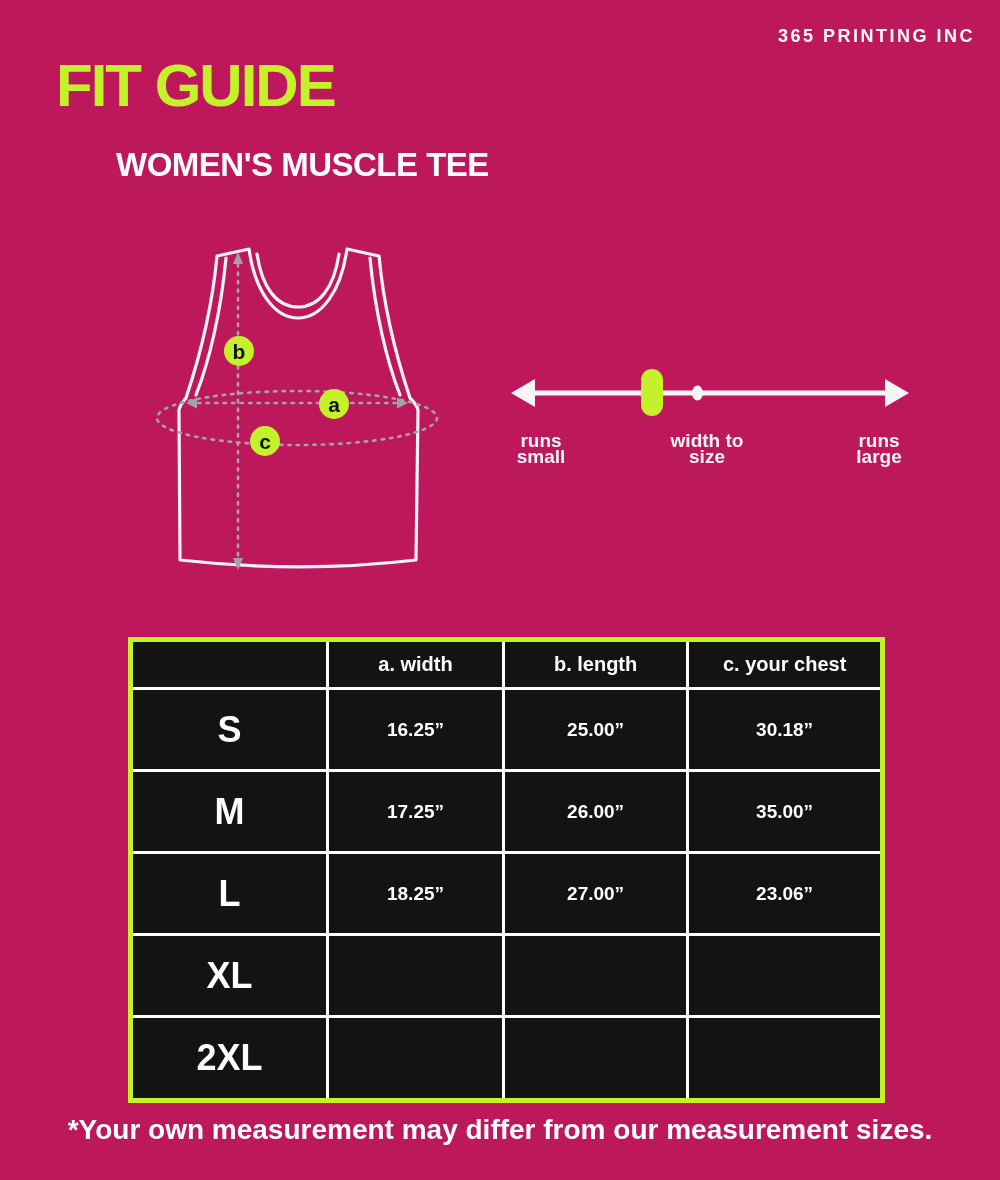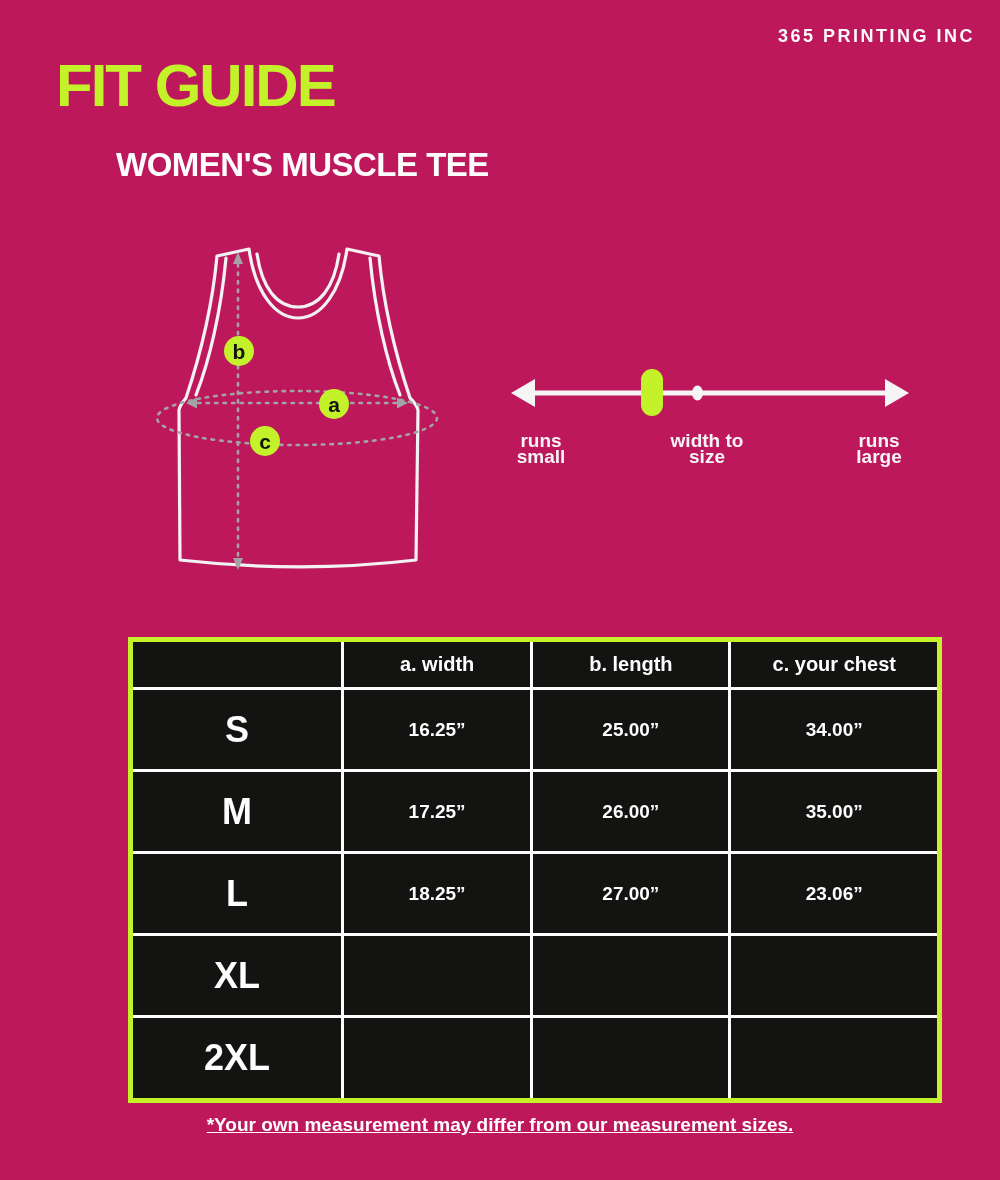--- a/index.html
+++ b/index.html
@@ -23,34 +23,34 @@
   .tank-svg{position:absolute;left:140px;top:230px;width:320px;height:360px;}
   .scale-svg{position:absolute;left:505px;top:358px;width:410px;height:70px;}
   .scale-label{
     position:absolute;top:433px;text-align:center;
     font-size:19px;line-height:16px;color:#f5f5f5;
   }
   .scale-label.left{left:499px;width:84px;}
   .scale-label.center{left:647px;width:120px;}
   .scale-label.right{left:834px;width:90px;}
   table.size-chart{
-    position:absolute;left:128px;top:637px;width:814px;height:466px;
+    position:absolute;left:128px;top:637px;width:757px;height:466px;
     border-collapse:collapse;table-layout:fixed;
     border:5px solid #c3f22a;
   }
   table.size-chart td,table.size-chart th{
     border:3px solid #fdfdfd;text-align:center;vertical-align:middle;
     color:#fdfdfd;padding:0;background:#131311;
   }
   .col-head{font-size:20px;}
   .size-name{font-size:36px;}
   .cell-val{font-size:19px;}
   .footnote{
     position:absolute;left:0;right:0;top:1114px;text-align:center;
-    font-size:19px;color:#fdfdfd;text-decoration:underline;
+    font-size:28px;color:#fdfdfd;
   }
 </style>
 </head>
 <body>
 
 <div class="page">
 
   <div class="brand">365 PRINTING INC</div>
   <h1 class="title">FIT GUIDE</h1>
   <h2 class="subtitle">WOMEN'S MUSCLE TEE</h2>
@@ -129,21 +129,21 @@
         <tr>
       <th class="col-head"></th>
       <th class="col-head">a. width</th>
       <th class="col-head">b. length</th>
       <th class="col-head">c. your chest</th>
     </tr>
     <tr>
       <td class="size-name">S</td>
       <td class="cell-val">16.25”</td>
       <td class="cell-val">25.00”</td>
-      <td class="cell-val">34.00”</td>
+      <td class="cell-val">30.18”</td>
     </tr>
     <tr>
       <td class="size-name">M</td>
       <td class="cell-val">17.25”</td>
       <td class="cell-val">26.00”</td>
       <td class="cell-val">35.00”</td>
     </tr>
     <tr>
       <td class="size-name">L</td>
       <td class="cell-val">18.25”</td>

